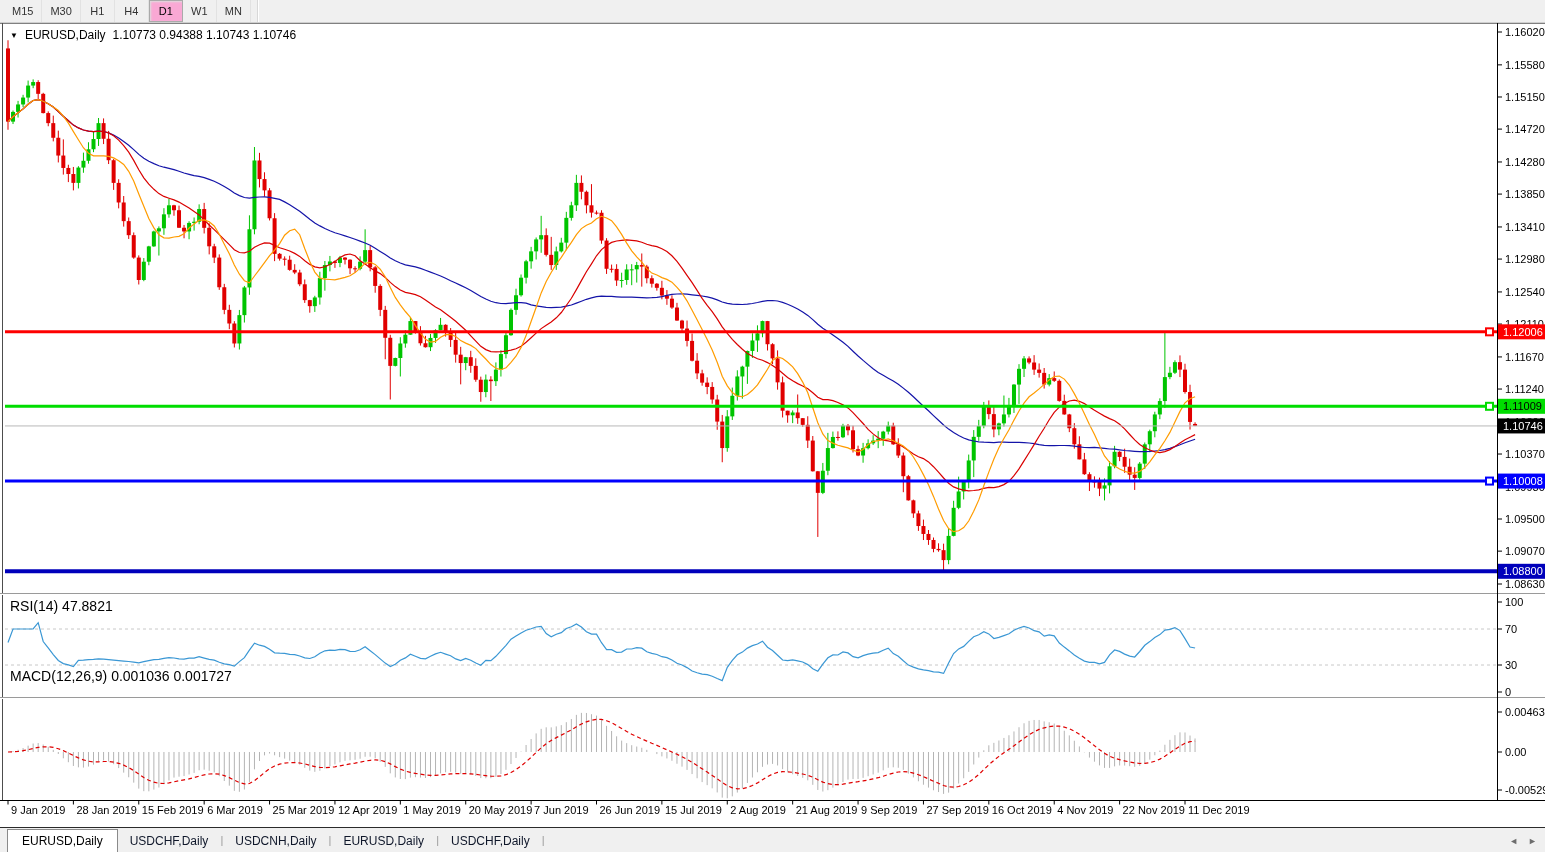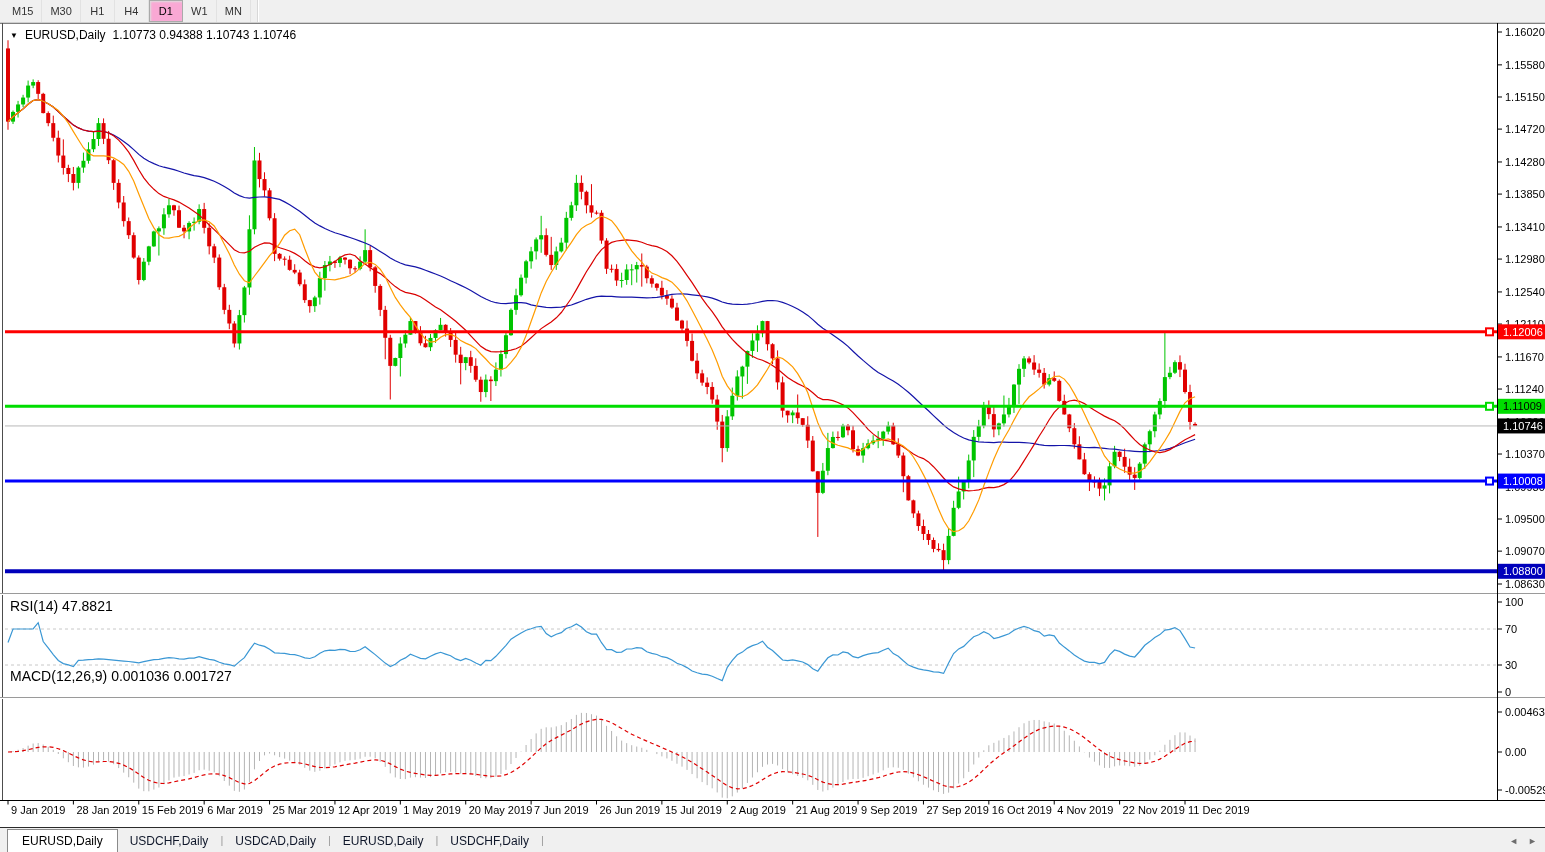--- a/index.html
+++ b/index.html
@@ -905,21 +905,21 @@
   <span>1.10773 0.94388 1.10743 1.10746</span>
 </div>
 
 <div class="ind-label" style="top:598px">RSI(14) 47.8821</div>
 <div class="ind-label" style="top:668px">MACD(12,26,9) 0.001036 0.001727</div>
 
 <div class="tabbar" id="tabbar">
     <div class="tab active">EURUSD,Daily</div>
     <div class="tab">USDCHF,Daily</div>
     <span class="tabsep">|</span>
-    <div class="tab">USDCAD,Daily</div>
+    <div class="tab">USDCNH,Daily</div>
     <span class="tabsep">|</span>
     <div class="tab">EURUSD,Daily</div>
     <span class="tabsep">|</span>
     <div class="tab">USDCHF,Daily</div>
     <span class="tabsep">|</span>
     <div class="tabscroll">
       <span>◄</span>
       <span>►</span>
     </div>
   </div>

